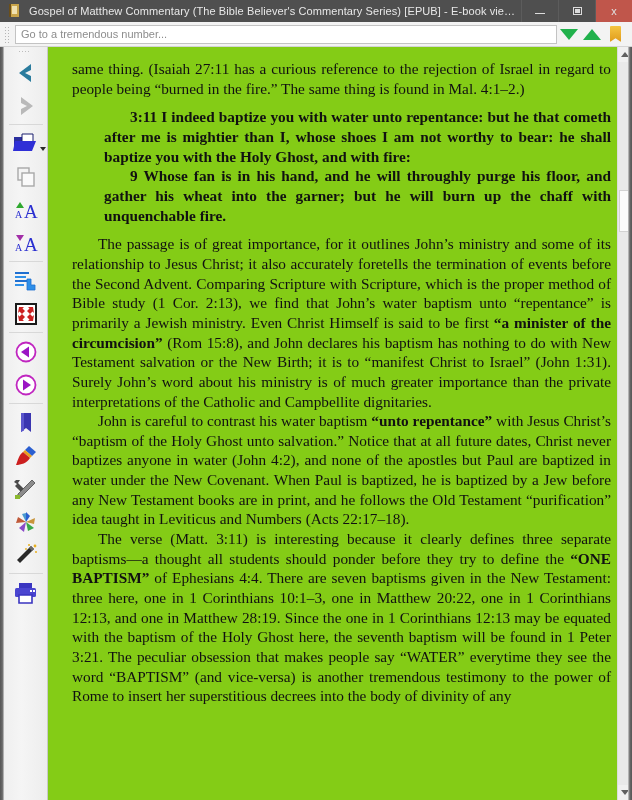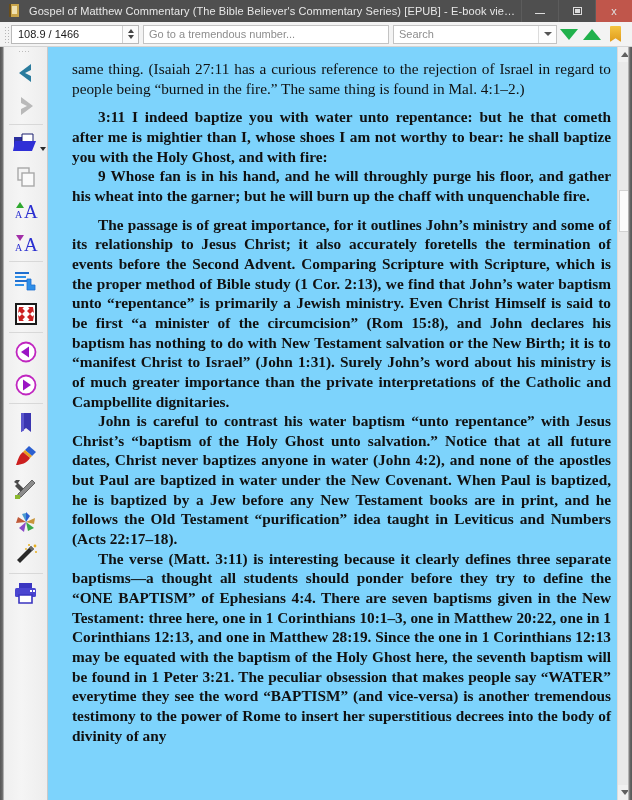--- a/index.html
+++ b/index.html
@@ -295,37 +295,38 @@
     min-width: 0;
     background: #ffffff;
     position: relative;
   }
   .page {
     flex: 1 1 auto;
     min-width: 0;
     padding: 12px 6px 0 24px;
     box-sizing: border-box;
     overflow: hidden;
-    background: #7dd3fc;
+    background: #84cc16;
   }
   .page p {
     margin: 0;
     font-family: "Liberation Serif", serif;
     font-size: 15.3px;
     line-height: 1.285;
     text-align: justify;
     color: #111111;
     hyphens: none;
   }
   .page p.scripture {
     font-weight: bold;
     text-indent: 26px;
     text-align: justify;
-  }
-  .page p.body { text-indent: 26px; font-weight: bold; }
+    margin-left: 32px;
+  }
+  .page p.body { text-indent: 26px; }
   .page p.cont { text-indent: 0; }
   .gap-sm { height: 9px; }
 
   
   .scrollbar {
     width: 15px;
     flex: 0 0 15px;
     background: #f0f0f0;
     border-left: 1px solid #dcdcdc;
     display: flex;
@@ -386,36 +387,23 @@
       <div class="tb-btn tb-max">
           <div class="sq"></div>
         </div>
       <div class="tb-btn close">x</div>
     </div>
   </div>
 
   <div class="toolbar">
     <div class="grip"></div>
 
-    <div class="spin-wrap">
-      <div class="spin-value">108.9 / 1466</div>
-      <div class="spin-arrows">
-        <div class="up"></div>
-        <div class="dn"></div>
-      </div>
-    </div>
 
     <div class="ref-input">Go to a tremendous number...</div>
 
-    <div class="search-combo">
-      <div class="search-text">Search</div>
-      <div class="combo-arrow">
-          <i></i>
-        </div>
-    </div>
 
     <div class="tri-btn">
       <div class="tri-down"></div>
     </div>
     <div class="tri-btn">
       <div class="tri-up"></div>
     </div>
     <div class="bm-icon">
       <div class="ribbon"></div>
     </div>

